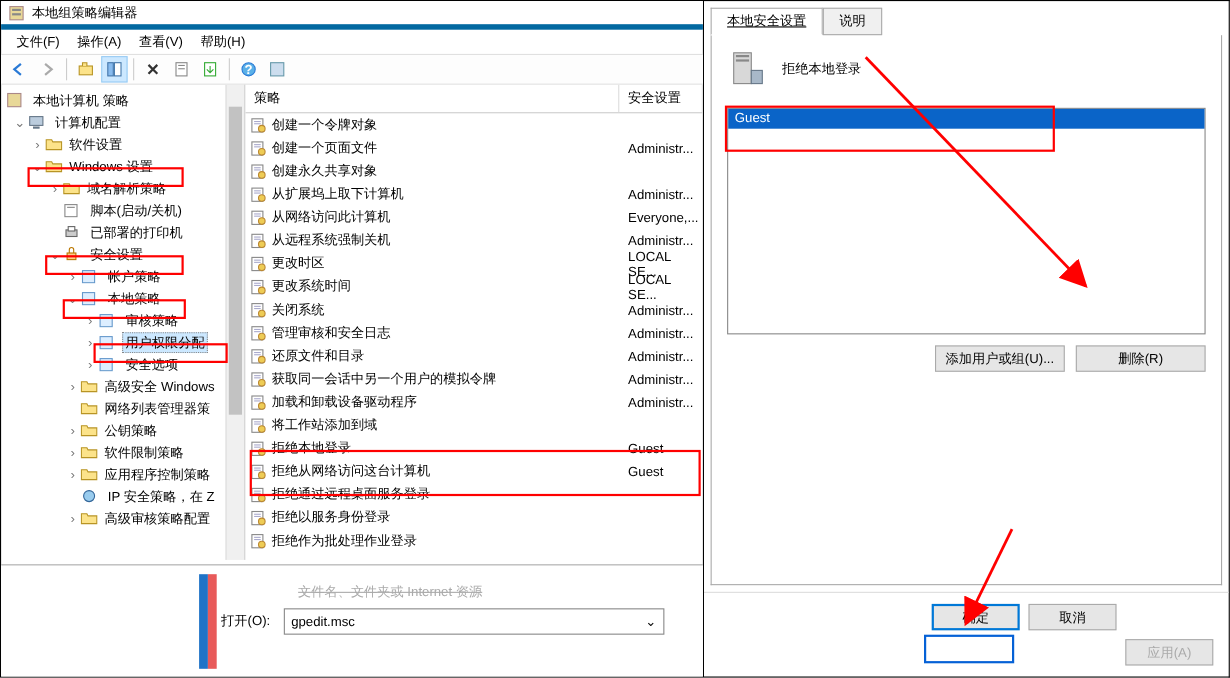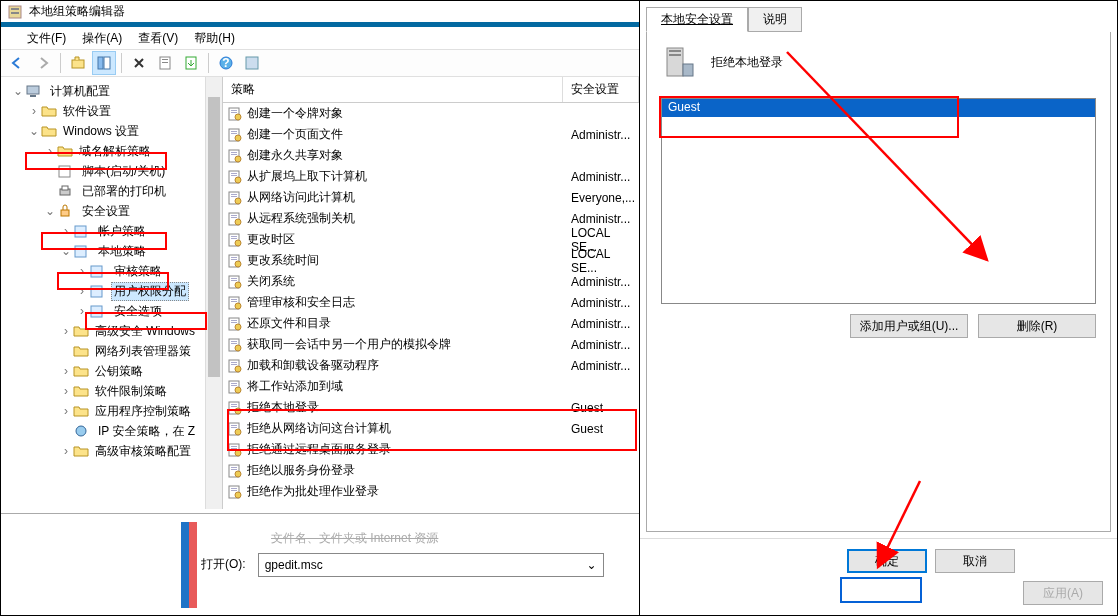--- a/index.html
+++ b/index.html
@@ -2,21 +2,21 @@
 <html><head>
 <meta charset="utf-8">
 <style>
 * { box-sizing: border-box; margin: 0; padding: 0; font-family: "Microsoft YaHei", "Segoe UI", sans-serif; font-size: 12px; }
 body { background: #fff; width: 1118px; height: 616px; position: relative; overflow: hidden; }
 .container { display: flex; width: 100%; height: 100%; }
 .left-window { width: 640px; height: 100%; border: 1px solid #000; position: relative; background:#fff;}
 .right-window { flex: 1; border: 1px solid #000; border-left:none; background: #fff; position: relative; display:flex; flex-direction:column;}
 .title-bar { height: 26px; display: flex; align-items: center; padding: 0 6px; background: #fff; border-bottom: 5px solid #0369a1;}
 .title-icon { width: 16px; height: 16px; margin-right: 6px; display:inline-flex; align-items:center; justify-content:center;}
-.menu-bar { height: 22px; display: flex; align-items: flex-end; padding: 0 8px; gap: 4px; margin-left: 12px; }
+.menu-bar { height: 22px; display: flex; align-items: flex-end; padding: 0 8px; gap: 4px; }
 .menu-item { padding: 2px 6px; cursor: default; }
 .toolbar { height: 28px; display: flex; align-items: center; padding: 0 4px; gap: 2px; border-top: 1px solid #e0e0e0; border-bottom: 1px solid #e0e0e0; background:#fdfdfd;}
 .tool-btn { width: 24px; height: 24px; display: flex; align-items: center; justify-content: center; border: 1px solid transparent; }
 .sep { width: 1px; height: 20px; background: #ccc; margin: 0 3px; }
 .main-area { display: flex; height: 432px; }
 .tree-panel { width: 222px; border-right: 1px solid #ccc; overflow: auto; padding: 4px 0 4px 2px; position:relative;}
 .list-panel { flex: 1; overflow: hidden; display: flex; flex-direction: column; }
 .list-header { display: flex; border-bottom: 1px solid #ccc; background: #fff; }
 .list-header > div { padding: 4px 8px; border-right: 1px solid #ddd; }
 .col-policy { width: 340px; }
@@ -132,20 +132,28 @@
           <svg width="16" height="16">
             <rect x="2" y="2" width="12" height="12" fill="#cde" stroke="#69a"></rect>
           </svg>
         </div>
     </div>
 
     <div class="main-area">
 
       <div class="tree-panel">
         <div>
+          <div class="tree-row" style="padding-left:2px">
+              <span class="title-icon">
+                <svg width="16" height="16">
+                  <rect x="2" y="2" width="12" height="12" fill="#e8d898" stroke="#a88"></rect>
+                </svg>
+              </span>
+              <span class="tree-label">本地计算机 策略</span>
+            </div>
           <div class="tree-row" style="padding-left:8px">
               <span class="tree-toggle">⌄</span>
               <span class="title-icon">
                 <svg width="16" height="14">
                   <rect x="2" y="2" width="12" height="8" fill="#bcd" stroke="#678"></rect>
                   <rect x="5" y="11" width="6" height="2" fill="#678"></rect>
                 </svg>
               </span>
               <span class="tree-label">计算机配置</span>
             </div>

